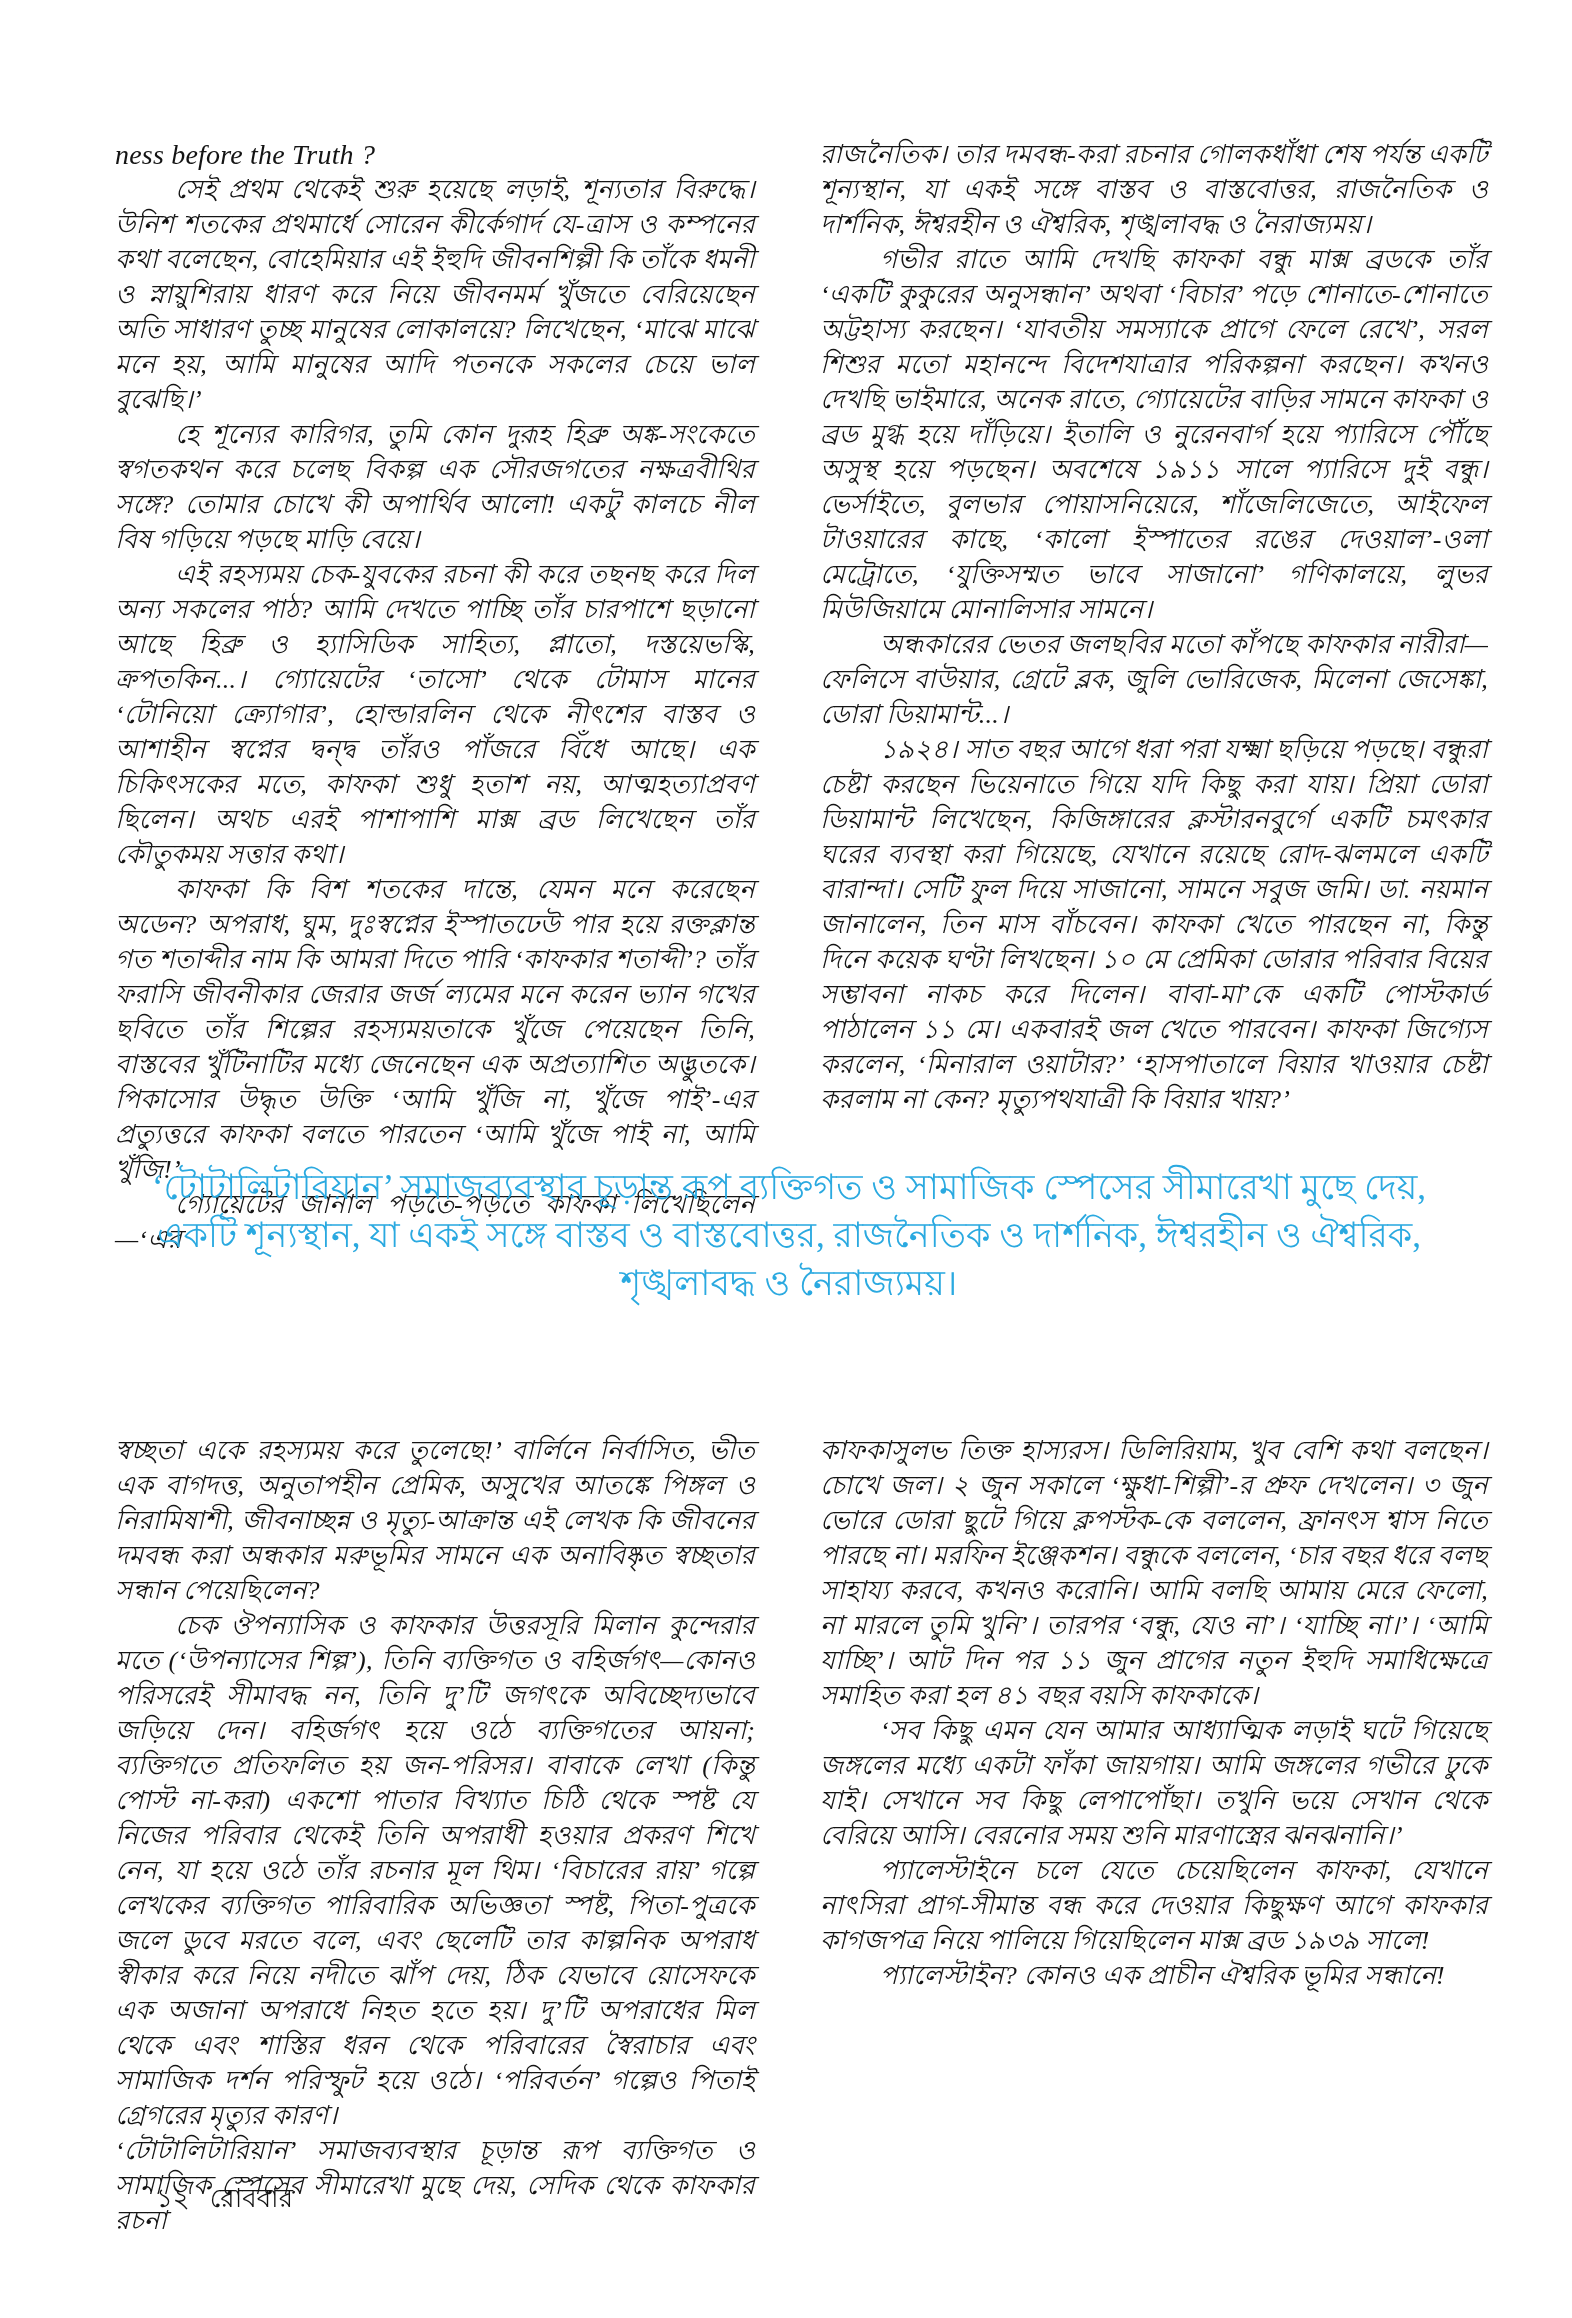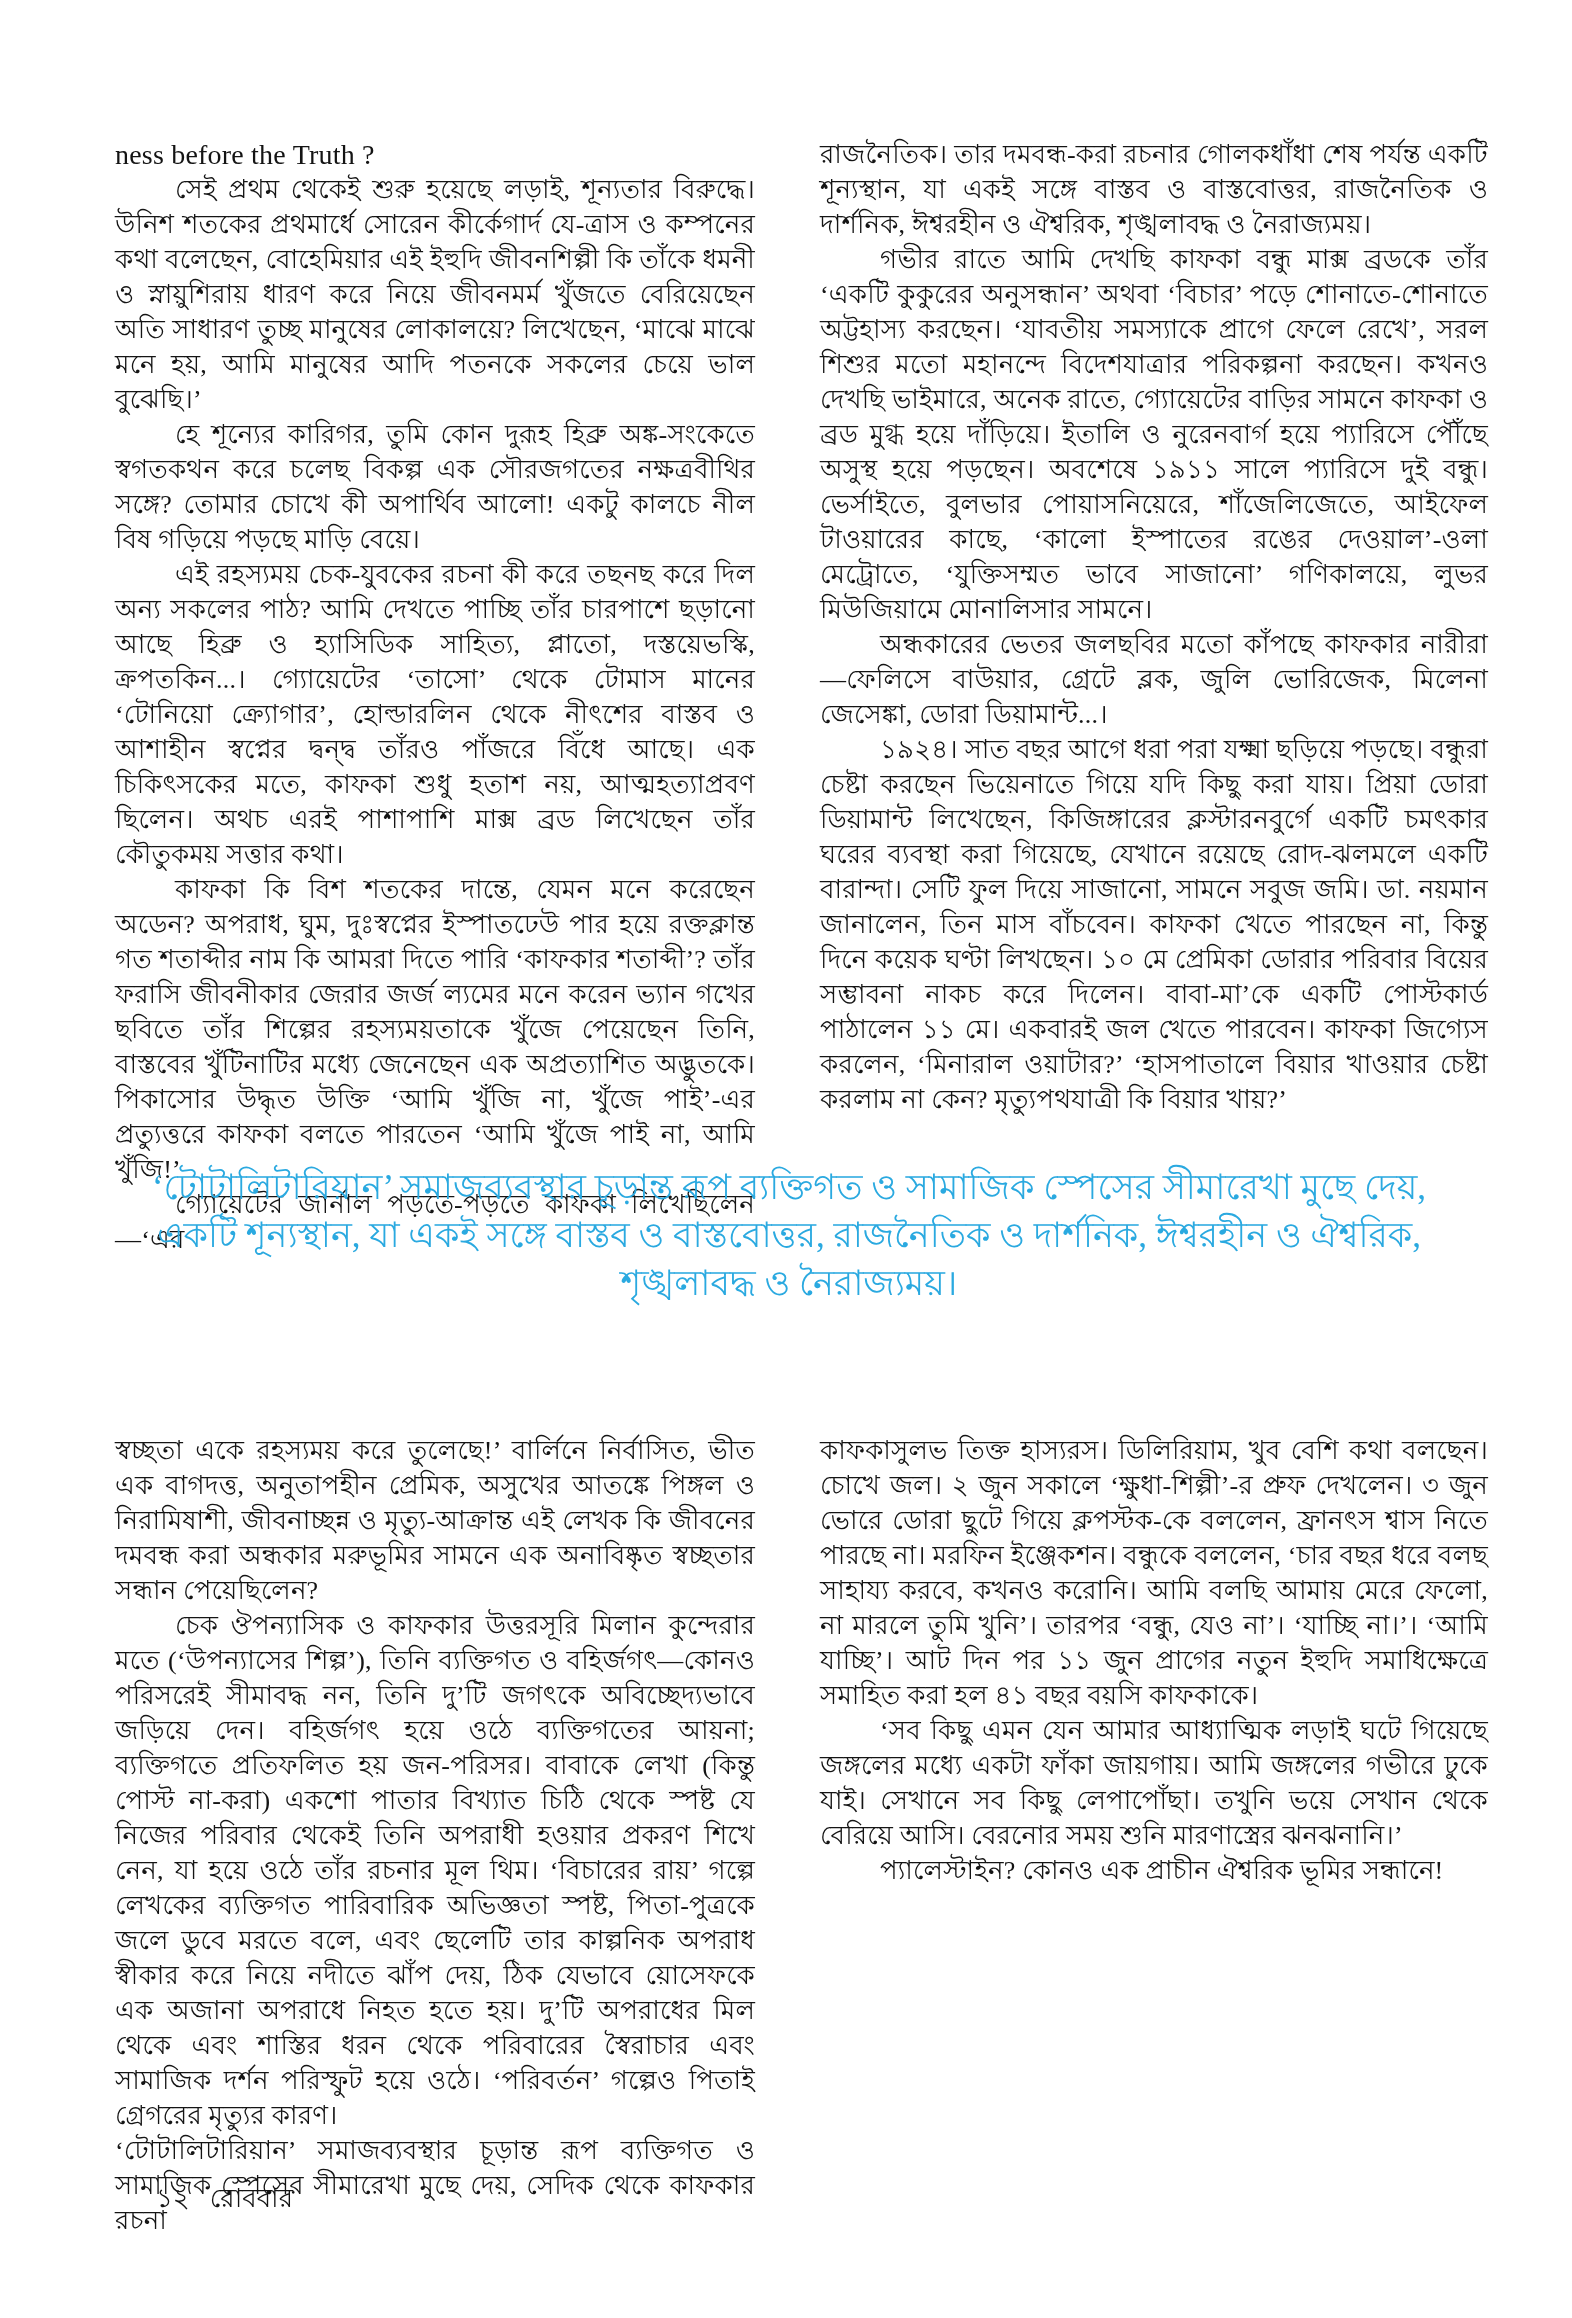--- a/index.html
+++ b/index.html
@@ -11,20 +11,21 @@
     color: #141414;
     font-family: "Liberation Serif", "DejaVu Serif", serif;
   }
   .page { position: absolute; inset: 0; }
   .column {
     position: absolute;
     text-align: justify;
     font-size: 26px;
     line-height: 35px;
     letter-spacing: 0.2px;
+    font-style: italic;
   }
   .column p { margin: 0; }
   .column p.indent { text-indent: 60px; }
   .english-lead {
     font-family: "Liberation Serif", "DejaVu Serif", serif;
     font-size: 28px;
     line-height: 35px;
     text-align: left;
   }
   .col-top-left  { left: 115px;  top: 137px;  width: 640px; }
@@ -81,20 +82,21 @@
 
   <div class="column col-bottom-left">
     <p>স্বচ্ছতা একে রহস্যময় করে তুলেছে!’ বার্লিনে নির্বাসিত, ভীত এক বাগদত্ত, অনুতাপহীন প্রেমিক, অসুখের আতঙ্কে পিঙ্গল ও নিরামিষাশী, জীবনাচ্ছন্ন ও মৃত্যু-আক্রান্ত এই লেখক কি জীবনের দমবন্ধ করা অন্ধকার মরুভূমির সামনে এক অনাবিষ্কৃত স্বচ্ছতার সন্ধান পেয়েছিলেন?</p>
     <p class="indent">চেক ঔপন্যাসিক ও কাফকার উত্তরসূরি মিলান কুন্দেরার মতে (‘উপন্যাসের শিল্প’), তিনি ব্যক্তিগত ও বহির্জগৎ—কোনও পরিসরেই সীমাবদ্ধ নন, তিনি দু’টি জগৎকে অবিচ্ছেদ্যভাবে জড়িয়ে দেন। বহির্জগৎ হয়ে ওঠে ব্যক্তিগতের আয়না; ব্যক্তিগতে প্রতিফলিত হয় জন-পরিসর। বাবাকে লেখা (কিন্তু পোস্ট না-করা) একশো পাতার বিখ্যাত চিঠি থেকে স্পষ্ট যে নিজের পরিবার থেকেই তিনি অপরাধী হওয়ার প্রকরণ শিখে নেন, যা হয়ে ওঠে তাঁর রচনার মূল থিম। ‘বিচারের রায়’ গল্পে লেখকের ব্যক্তিগত পারিবারিক অভিজ্ঞতা স্পষ্ট, পিতা-পুত্রকে জলে ডুবে মরতে বলে, এবং ছেলেটি তার কাল্পনিক অপরাধ স্বীকার করে নিয়ে নদীতে ঝাঁপ দেয়, ঠিক যেভাবে য়োসেফকে এক অজানা অপরাধে নিহত হতে হয়। দু’টি অপরাধের মিল থেকে এবং শাস্তির ধরন থেকে পরিবারের স্বৈরাচার এবং সামাজিক দর্শন পরিস্ফুট হয়ে ওঠে। ‘পরিবর্তন’ গল্পেও পিতাই গ্রেগরের মৃত্যুর কারণ।</p>
     <p>‘টোটালিটারিয়ান’ সমাজব্যবস্থার চূড়ান্ত রূপ ব্যক্তিগত ও সামাজিক স্পেসের সীমারেখা মুছে দেয়, সেদিক থেকে কাফকার রচনা</p>
   </div>
 
   <div class="column col-bottom-right">
     <p>কাফকাসুলভ তিক্ত হাস্যরস। ডিলিরিয়াম, খুব বেশি কথা বলছেন। চোখে জল। ২ জুন সকালে ‘ক্ষুধা-শিল্পী’-র প্রুফ দেখলেন। ৩ জুন ভোরে ডোরা ছুটে গিয়ে ক্লপস্টক-কে বললেন, ফ্রানৎস শ্বাস নিতে পারছে না। মরফিন ইঞ্জেকশন। বন্ধুকে বললেন, ‘চার বছর ধরে বলছ সাহায্য করবে, কখনও করোনি। আমি বলছি আমায় মেরে ফেলো, না মারলে তুমি খুনি’। তারপর ‘বন্ধু, যেও না’। ‘যাচ্ছি না।’। ‘আমি যাচ্ছি’। আট দিন পর ১১ জুন প্রাগের নতুন ইহুদি সমাধিক্ষেত্রে সমাহিত করা হল ৪১ বছর বয়সি কাফকাকে।</p>
     <p class="indent">‘সব কিছু এমন যেন আমার আধ্যাত্মিক লড়াই ঘটে গিয়েছে জঙ্গলের মধ্যে একটা ফাঁকা জায়গায়। আমি জঙ্গলের গভীরে ঢুকে যাই। সেখানে সব কিছু লেপাপোঁছা। তখুনি ভয়ে সেখান থেকে বেরিয়ে আসি। বেরনোর সময় শুনি মারণাস্ত্রের ঝনঝনানি।’</p>
+    <p class="indent">প্যালেস্টাইনে চলে যেতে চেয়েছিলেন কাফকা, যেখানে নাৎসিরা প্রাগ-সীমান্ত বন্ধ করে দেওয়ার কিছুক্ষণ আগে কাফকার কাগজপত্র নিয়ে পালিয়ে গিয়েছিলেন মাক্স ব্রড ১৯৩৯ সালে!</p>
     <p class="indent">প্যালেস্টাইন? কোনও এক প্রাচীন ঐশ্বরিক ভূমির সন্ধানে!</p>
   </div>
 
   <div class="footer">
     <span>১২</span>
     <span>রোববার</span>
   </div>
 
 </div>
 

